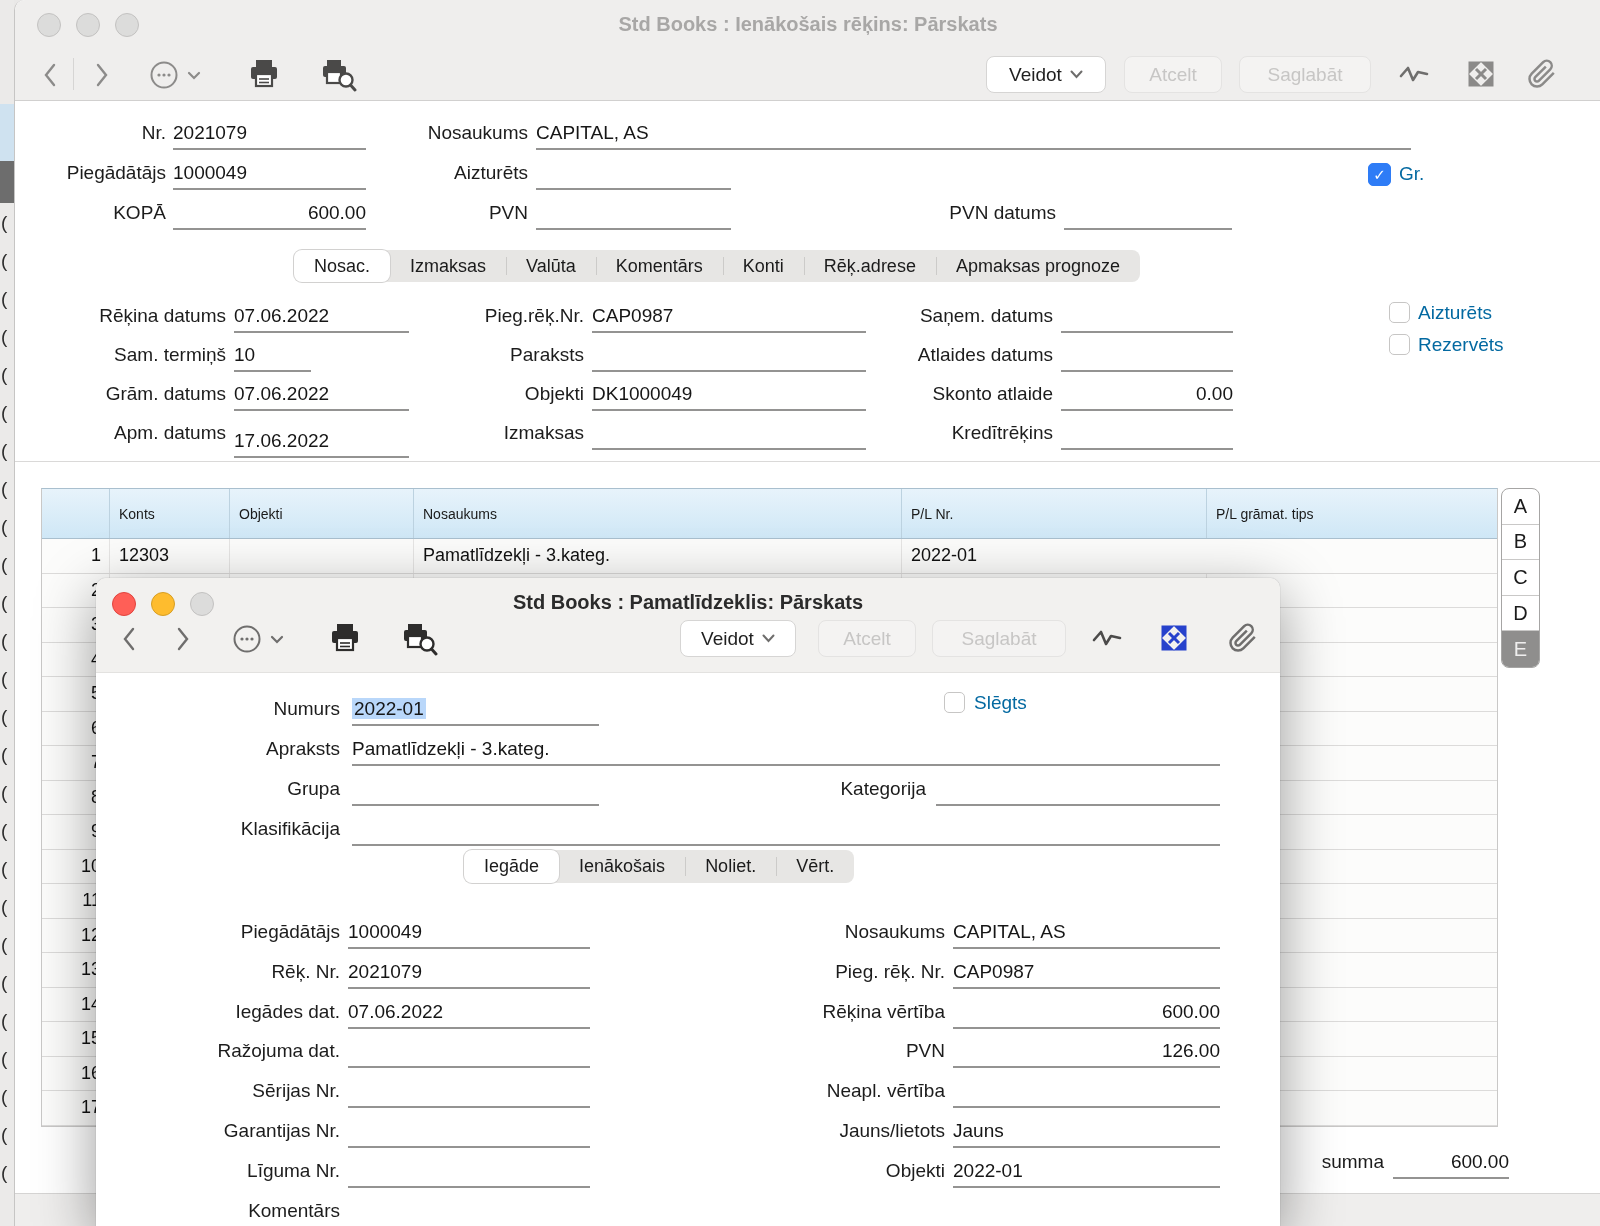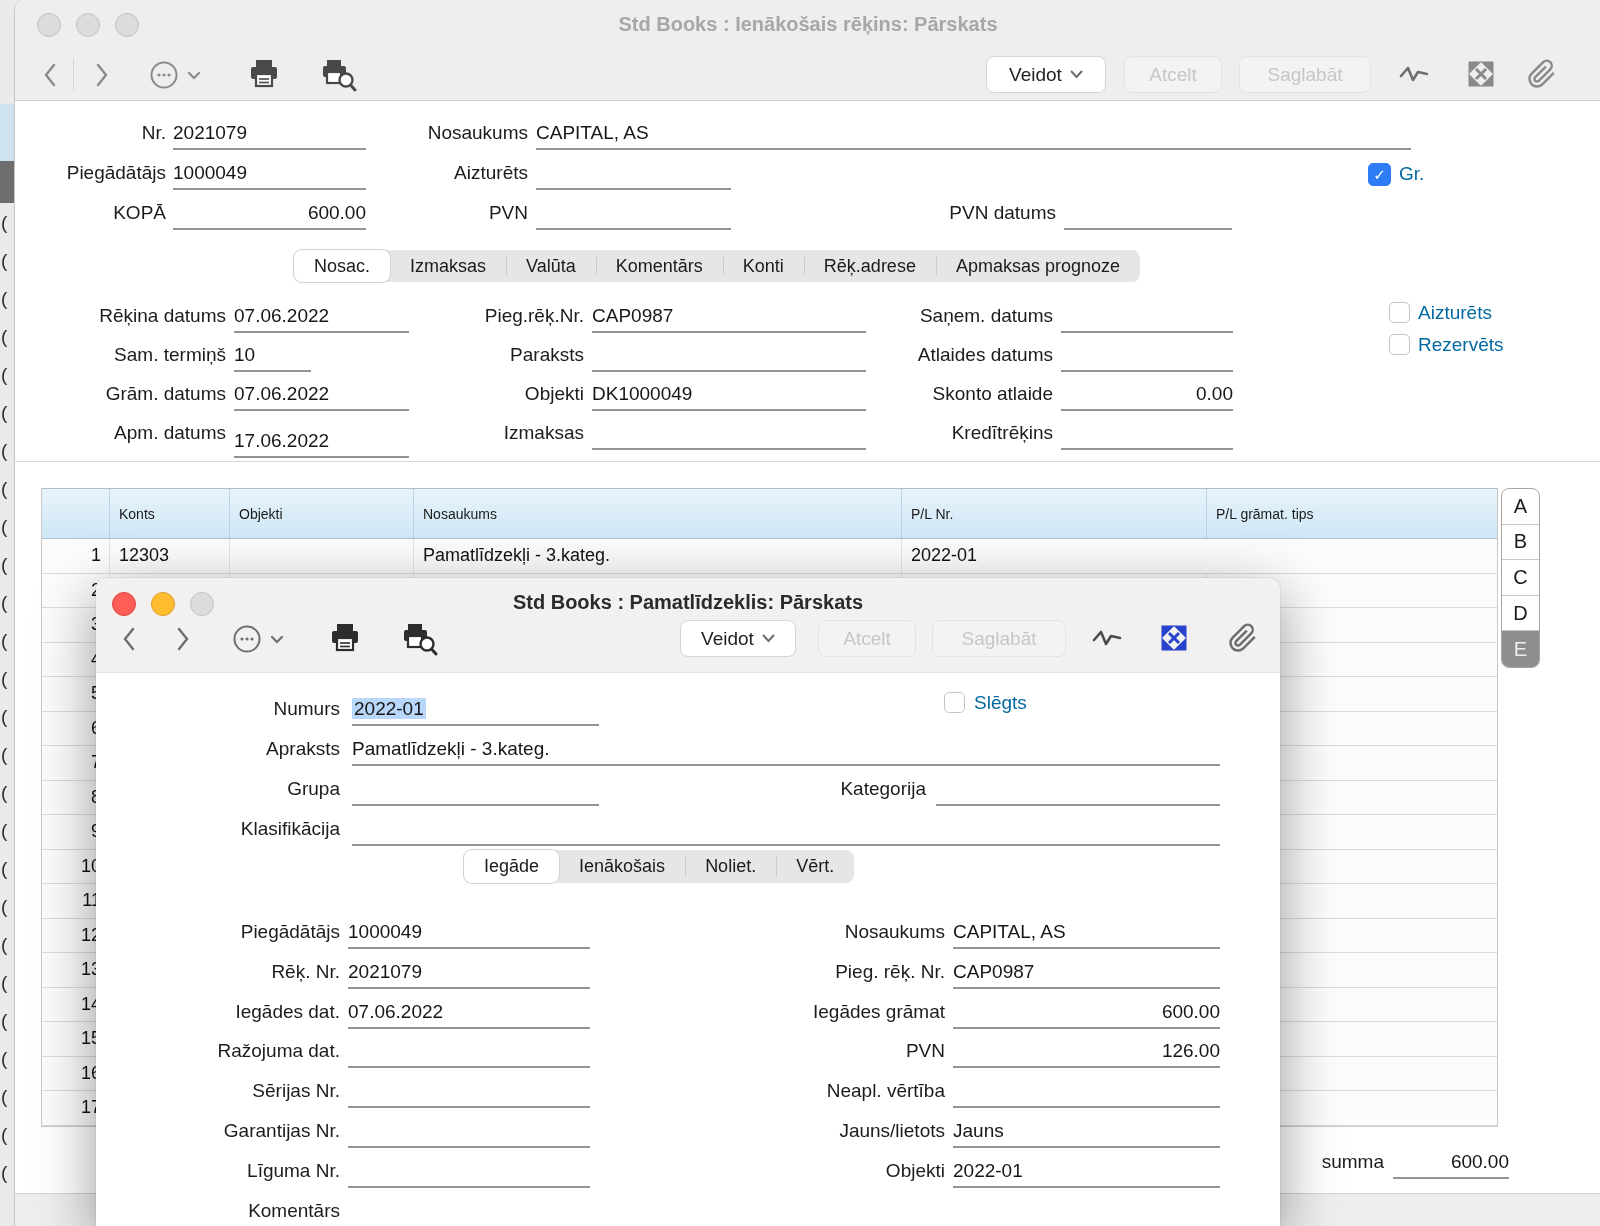--- a/index.html
+++ b/index.html
@@ -521,21 +521,21 @@
   <div class="lbl" style="left:84px;top:542px;width:160px;">Garantijas Nr.</div>
   <div class="fld" style="left:252px;top:542px;width:242px;"></div>
   <div class="lbl" style="left:94px;top:582px;width:150px;">Līguma Nr.</div>
   <div class="fld" style="left:252px;top:582px;width:242px;"></div>
   <div class="lbl" style="left:94px;top:622px;width:150px;text-align:right;">Komentārs</div>
 
   <div class="lbl" style="left:649px;top:343px;width:200px;">Nosaukums</div>
   <div class="fld" style="left:857px;top:343px;width:267px;">CAPITAL, AS</div>
   <div class="lbl" style="left:649px;top:383px;width:200px;">Pieg. rēķ. Nr.</div>
   <div class="fld" style="left:857px;top:383px;width:267px;">CAP0987</div>
-  <div class="lbl" style="left:649px;top:423px;width:200px;">Iegādes grāmat</div>
+  <div class="lbl" style="left:649px;top:423px;width:200px;">Rēķina vērtība</div>
   <div class="fld right" style="left:857px;top:423px;width:267px;">600.00</div>
   <div class="lbl" style="left:649px;top:462px;width:200px;">PVN</div>
   <div class="fld right" style="left:857px;top:462px;width:267px;">126.00</div>
   <div class="lbl" style="left:649px;top:502px;width:200px;">Neapl. vērtība</div>
   <div class="fld" style="left:857px;top:502px;width:267px;"></div>
   <div class="lbl" style="left:649px;top:542px;width:200px;">Jauns/lietots</div>
   <div class="fld" style="left:857px;top:542px;width:267px;">Jauns</div>
   <div class="lbl" style="left:649px;top:582px;width:200px;">Objekti</div>
   <div class="fld" style="left:857px;top:582px;width:267px;">2022-01</div>
 </div>

